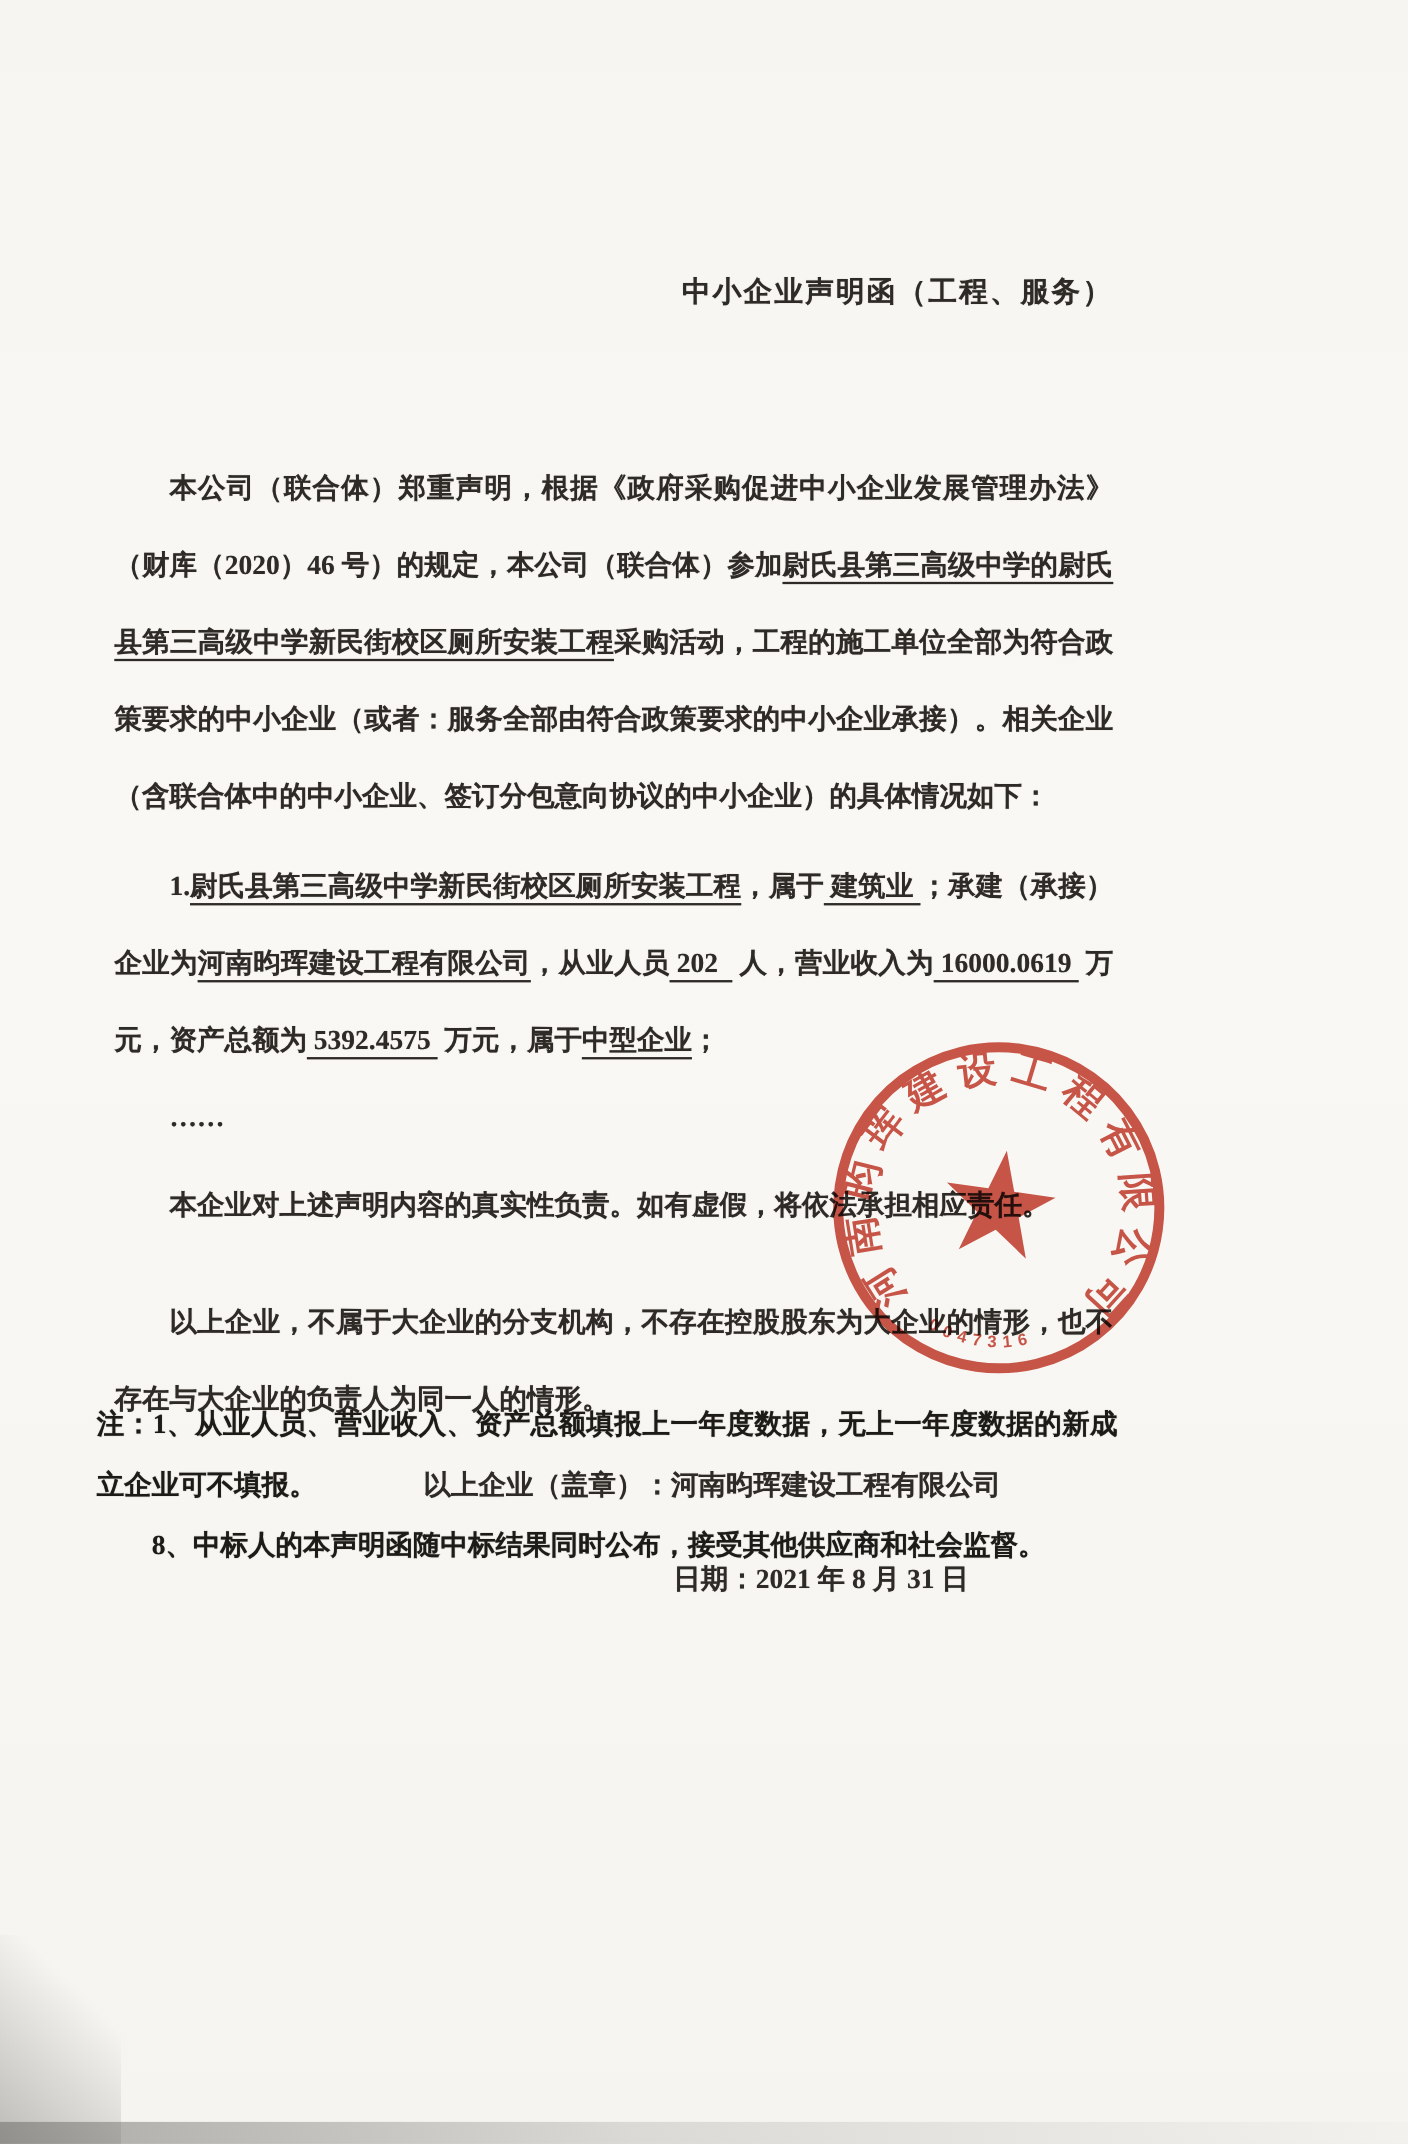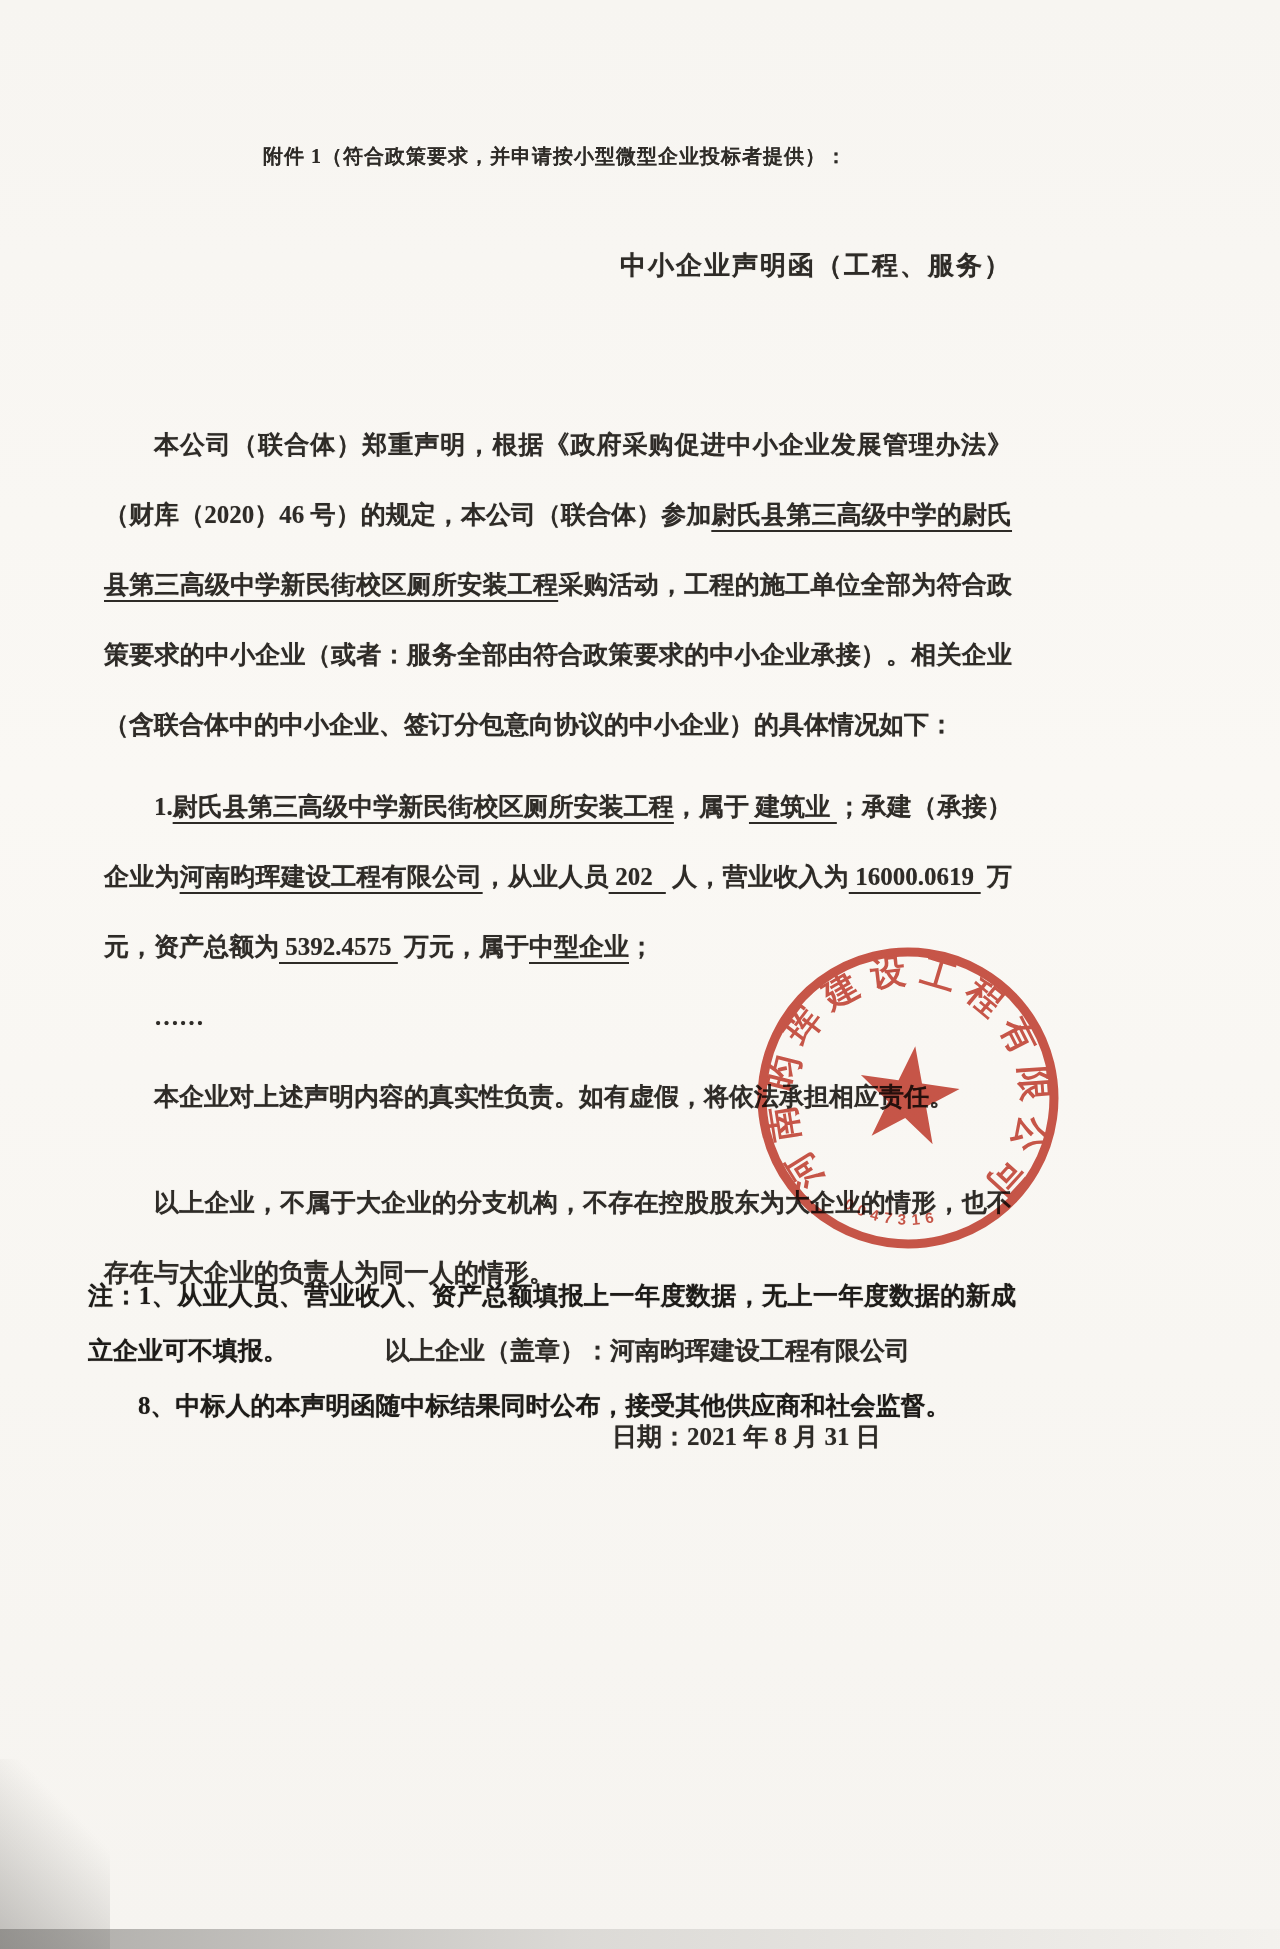--- a/index.html
+++ b/index.html
@@ -61,21 +61,20 @@
   .scan-corner{
     position:absolute;left:0;bottom:0;width:110px;height:190px;
     background:linear-gradient(45deg,rgba(120,118,115,.45),rgba(120,118,115,0) 70%);
   }
 </style>
 </head>
 <body>
 
 <div class="page">
 
-  <div class="attachment">附件 1（符合政策要求，并申请按小型微型企业投标者提供）：</div>
 
   <h1 class="title">中小企业声明函（工程、服务）</h1>
 
   <div class="bodytext">
 
     <p class="indent"><span>本公司（联合体）郑重声明，根据《政府采购促进中小企业发展管理办法》（财库（2020）46 号）的规定，本公司（联合体）参加</span><span class="u">尉氏县第三高级中学的尉氏县第三高级中学新民街校区厕所安装工程</span><span>采购活动，工程的施工单位全部为符合政策要求的中小企业（或者：服务全部由符合政策要求的中小企业承接）。相关企业（含联合体中的中小企业、签订分包意向协议的中小企业）的具体情况如下：</span></p>
 
     <p class="indent p-item"><span>1.</span><span class="u">尉氏县第三高级中学新民街校区厕所安装工程</span><span>，属于</span><span class="u">&nbsp;建筑业&nbsp;</span><span>；承建（承接）企业为</span><span class="u">河南昀珲建设工程有限公司</span><span>，从业人员</span><span class="u">&nbsp;202&nbsp;&nbsp;</span><span>&nbsp;人，营业收入为</span><span class="u">&nbsp;16000.0619&nbsp;</span><span>&nbsp;万元，资产总额为</span><span class="u">&nbsp;5392.4575&nbsp;</span><span>&nbsp;万元，属于</span><span class="u">中型企业</span><span>；</span></p>
 
     <p class="indent">……</p>

